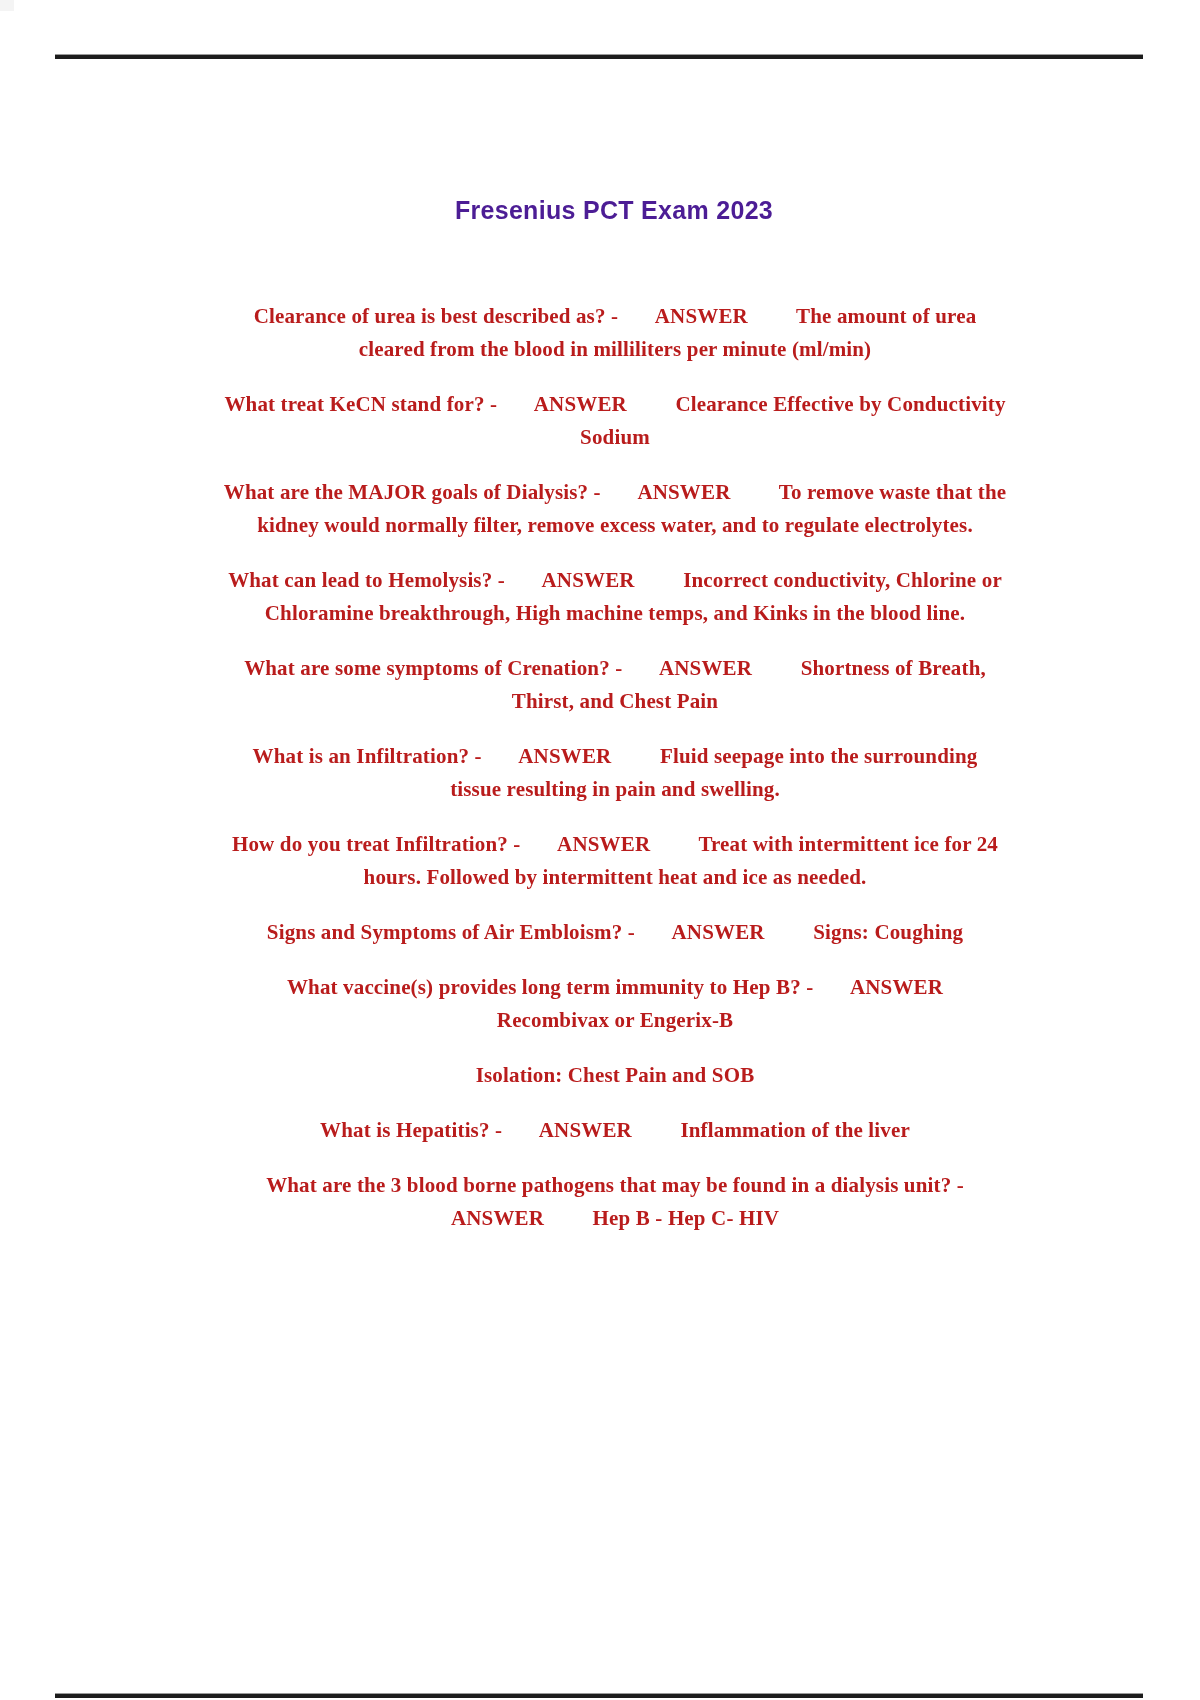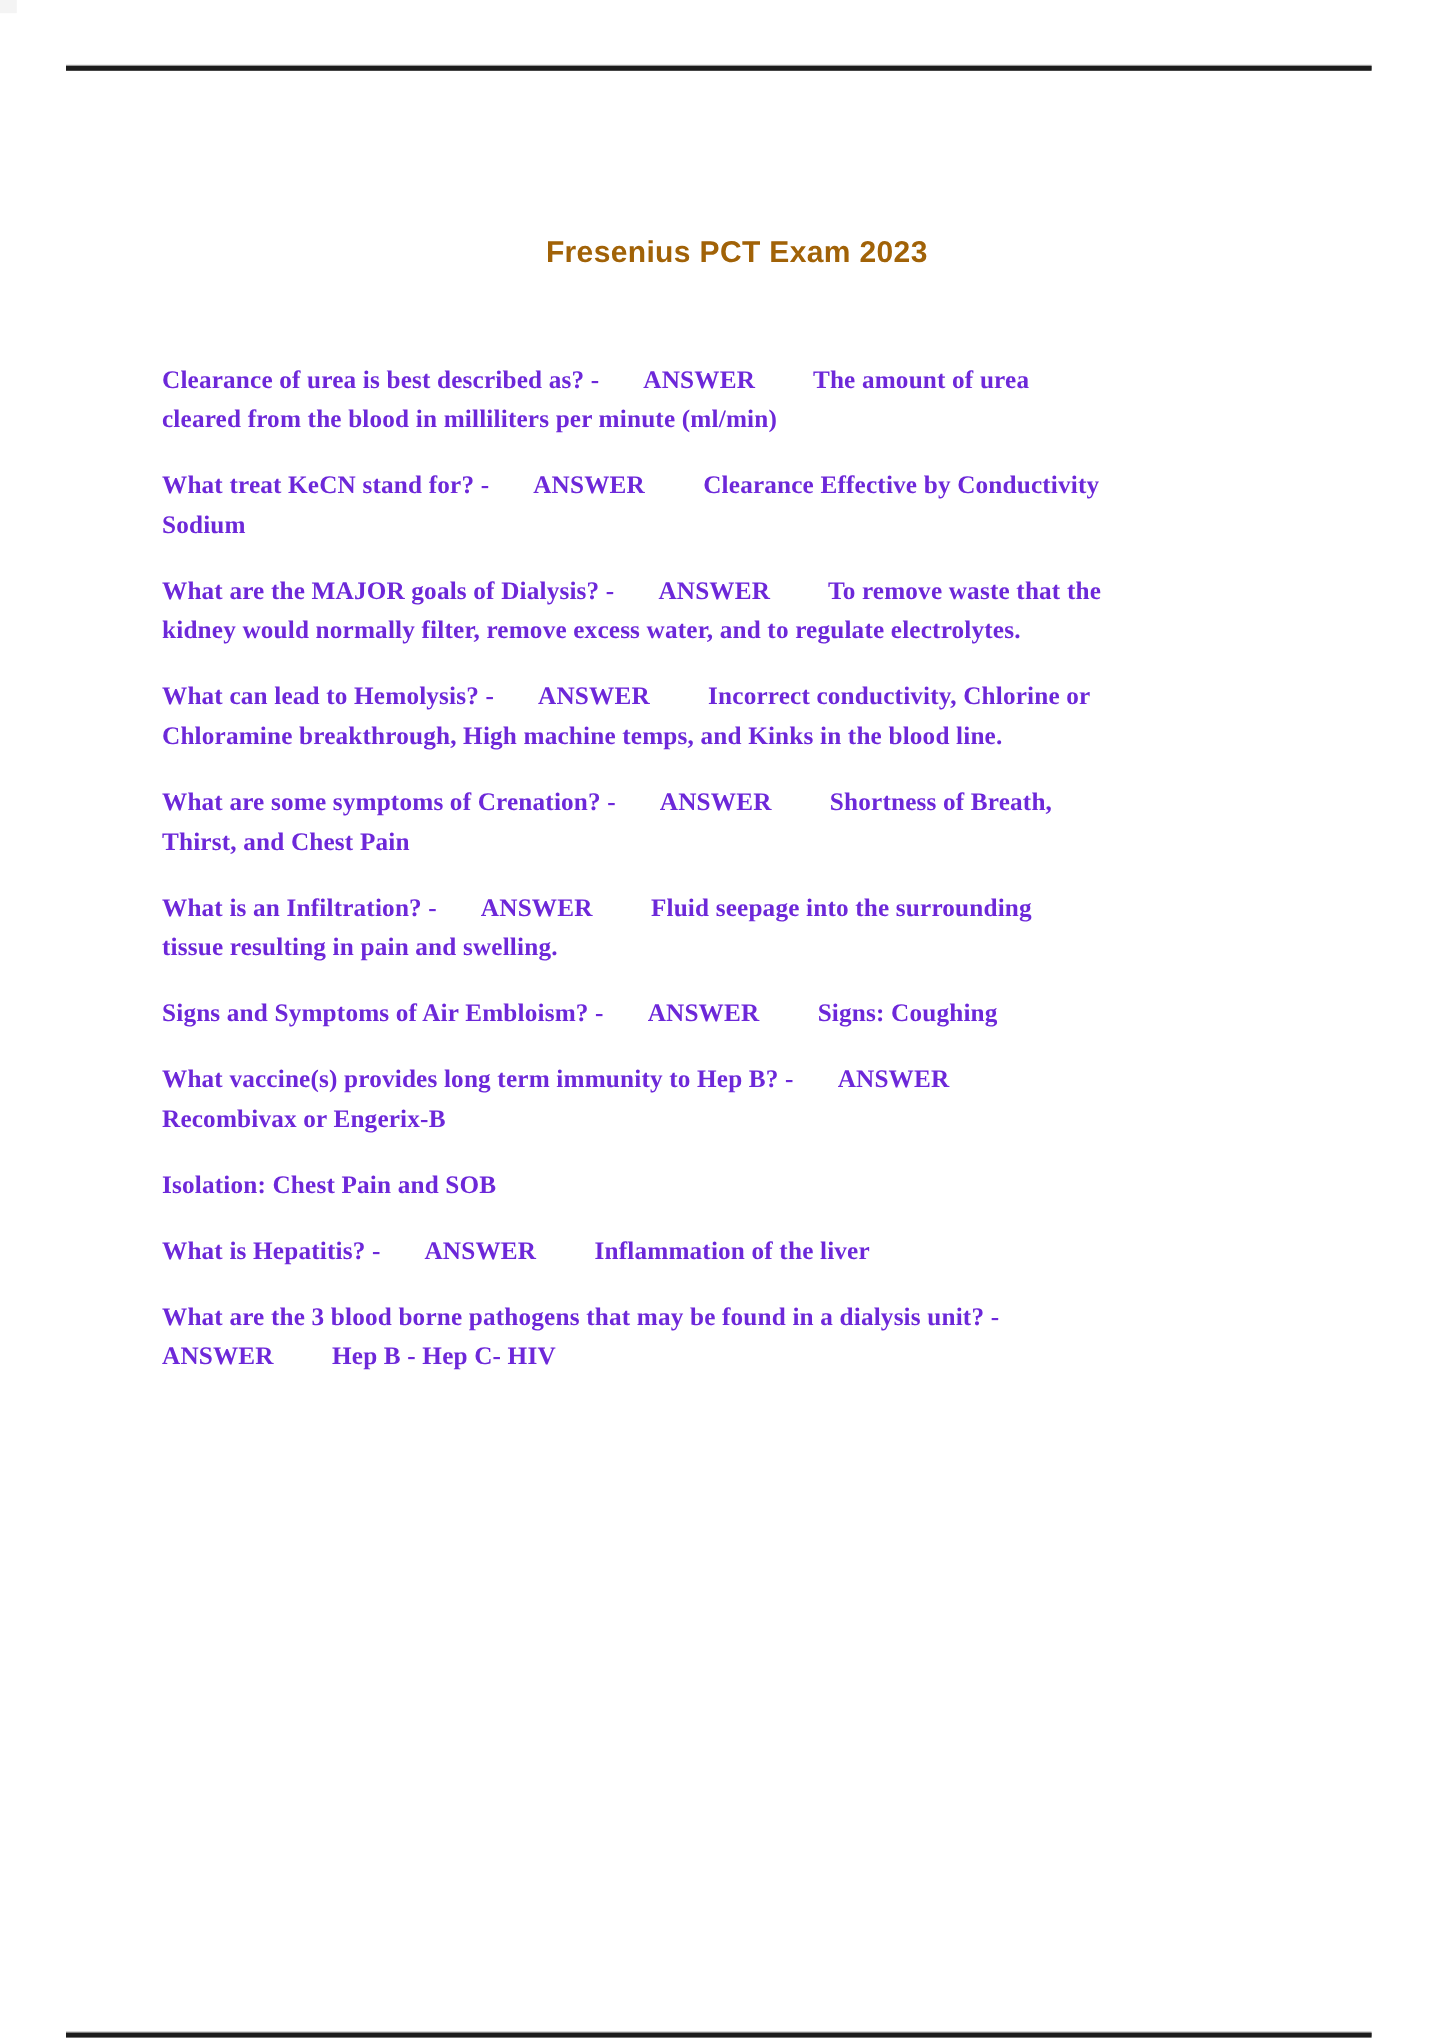--- a/index.html
+++ b/index.html
@@ -39,37 +39,38 @@
     left: 0;
     width: 1200px;
     margin: 0;
     box-sizing: border-box;
     padding-left: 28px;
     text-align: center;
     font-family: "Liberation Sans", sans-serif;
     font-weight: bold;
     font-size: 25px;
     letter-spacing: 0.3px;
-    color: #a16207;
+    color: #4c1d95;
   }
   .qa-body {
     position: absolute;
     top: 300px;
     left: 135px;
     width: 960px;
   }
   .para {
     margin: 0 0 22px 0;
     font-family: "Liberation Serif", serif;
     font-weight: bold;
     font-size: 21px;
     line-height: 33px;
     letter-spacing: 0.15px;
-    color: #6d28d9;
+    color: #b91c1c;
     white-space: pre-wrap;
+    text-align: center;
   }
 </style>
 </head>
 <body>
 
 <div class="page">
   <div class="scan-artifact"></div>
   <div class="rule top"></div>
 
   <h1 class="title">Fresenius PCT Exam 2023</h1>
@@ -80,20 +81,22 @@
     <p class="para">What treat KeCN stand for? -       ANSWER         Clearance Effective by Conductivity
 Sodium</p>
     <p class="para">What are the MAJOR goals of Dialysis? -       ANSWER         To remove waste that the
 kidney would normally filter, remove excess water, and to regulate electrolytes.</p>
     <p class="para">What can lead to Hemolysis? -       ANSWER         Incorrect conductivity, Chlorine or
 Chloramine breakthrough, High machine temps, and Kinks in the blood line.</p>
     <p class="para">What are some symptoms of Crenation? -       ANSWER         Shortness of Breath,
 Thirst, and Chest Pain</p>
     <p class="para">What is an Infiltration? -       ANSWER         Fluid seepage into the surrounding
 tissue resulting in pain and swelling.</p>
+    <p class="para">How do you treat Infiltration? -       ANSWER         Treat with intermittent ice for 24
+hours. Followed by intermittent heat and ice as needed.</p>
     <p class="para">Signs and Symptoms of Air Embloism? -       ANSWER         Signs: Coughing</p>
     <p class="para">What vaccine(s) provides long term immunity to Hep B? -       ANSWER
 Recombivax or Engerix-B</p>
     <p class="para">Isolation: Chest Pain and SOB</p>
     <p class="para">What is Hepatitis? -       ANSWER         Inflammation of the liver</p>
     <p class="para">What are the 3 blood borne pathogens that may be found in a dialysis unit? -
 ANSWER         Hep B - Hep C- HIV</p>
   </div>
 
   <div class="rule bottom"></div>

